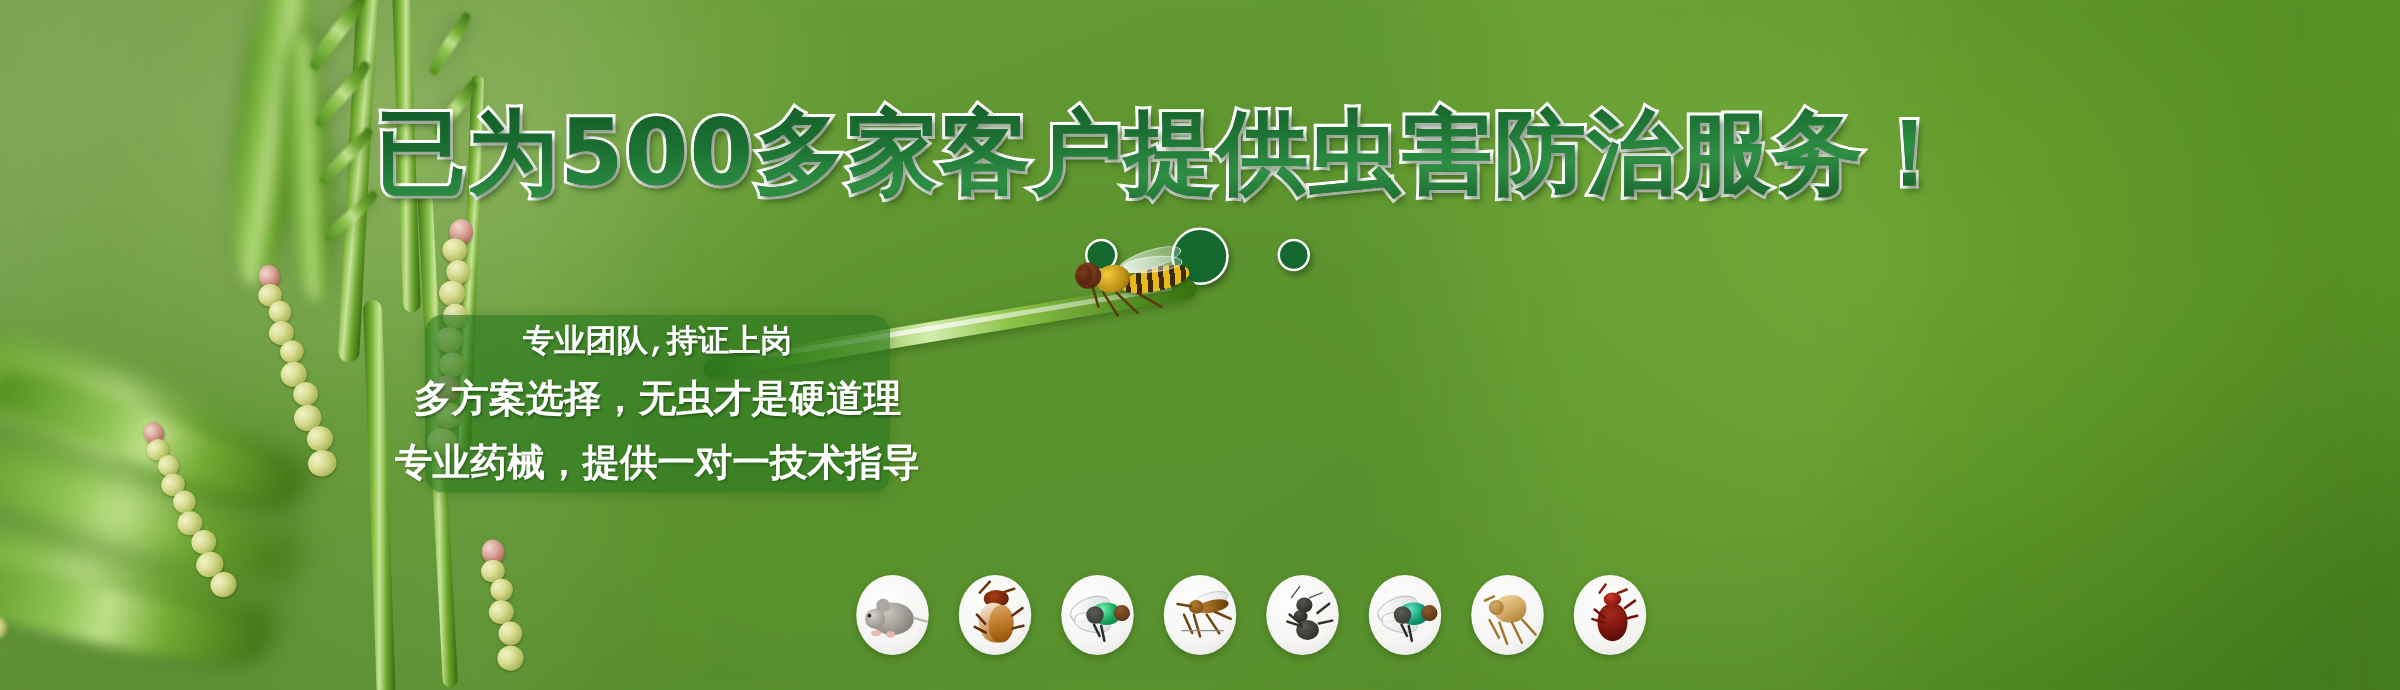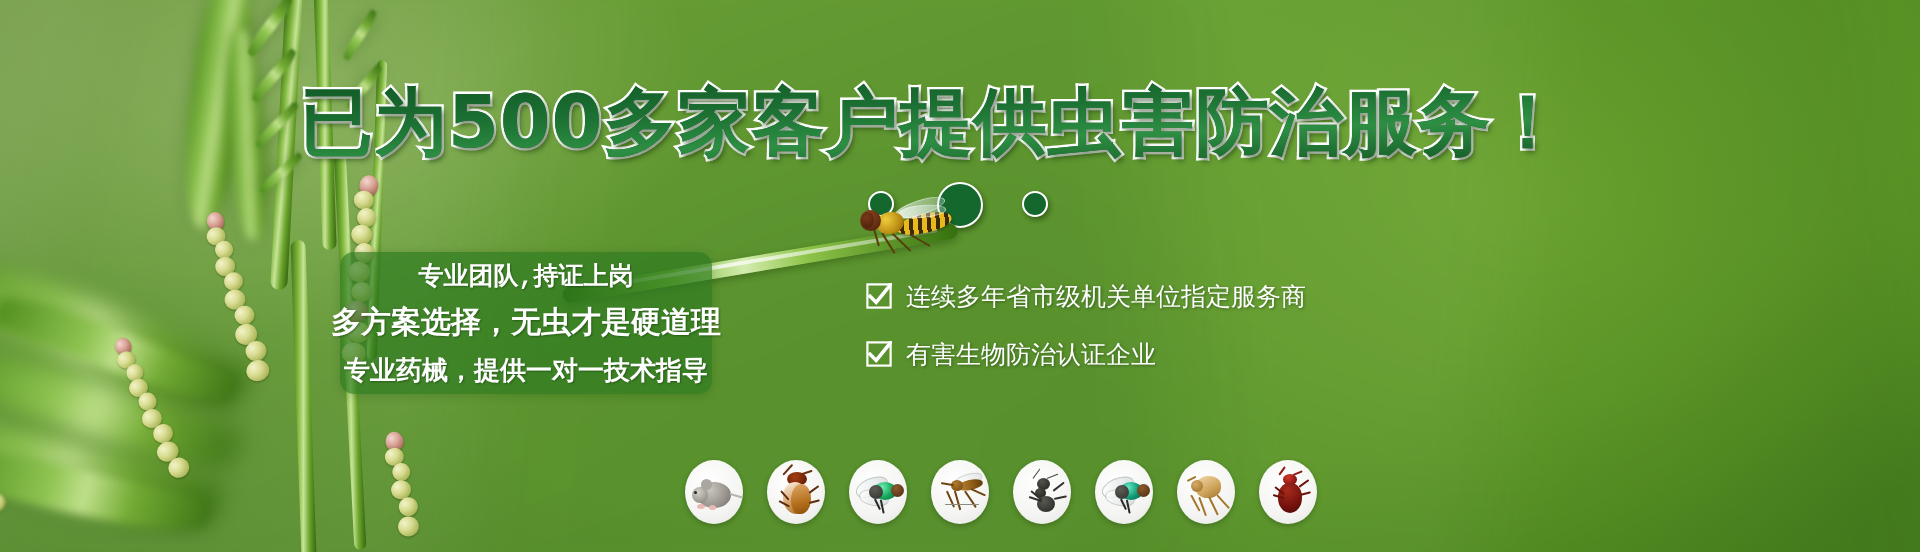--- a/index.html
+++ b/index.html
@@ -117,21 +117,21 @@
     gap:10px;
   }
   .panel-line {
     color:#ffffff; font-weight:bold;
     font-family:Liberation Mono, monospace;
     white-space:nowrap;
     text-shadow:1px 1px 2px rgba(10,36,4,.4);
   }
   .panel-line.l1 { font-size:25px; }
   .panel-line.l2 { font-size:30px; }
-  .panel-line.l3 { font-size:26px; }
+  .panel-line.l3 { font-size:30px; }
 
   
   .hoverfly { position:absolute; left:852px; top:198px; width:110px; height:58px; }
   .hf-abdomen {
     position:absolute; left:44px; top:16px; width:56px; height:19px;
     border-radius:50% 46% 46% 50%;
     transform:rotate(-13deg);
     background:repeating-linear-gradient(98deg,#e8b81c 0 5px,#3a2a08 5px 9px);
     box-shadow:0 1px 3px rgba(20,30,4,.45);
   }
@@ -316,40 +316,20 @@
     <div class="hf-eye"></div>
   </div>
 
   <div class="panel"></div>
   <div class="panel-lines">
     <div class="panel-line l1">专业团队,持证上岗</div>
     <div class="panel-line l2">多方案选择，无虫才是硬道理</div>
     <div class="panel-line l3">专业药械，提供一对一技术指导</div>
   </div>
 
-  <div class="bullets">
-    <div class="bullet-row">
-      <span class="check-box">
-        <svg width="26" height="26" viewBox="0 0 26 26" aria-hidden="true">
-          <rect x="1.4" y="1.4" width="23.2" height="23.2" fill="none" stroke="#ffffff" stroke-width="2.2"></rect>
-          <path d="M4 13.2 L10.2 19.4 L24.6 1.6" fill="none" stroke="#ffffff" stroke-width="3.6" stroke-linecap="square"></path>
-        </svg>
-      </span>
-      <span class="bullet-text">连续多年省市级机关单位指定服务商</span>
-    </div>
-    <div class="bullet-row">
-      <span class="check-box">
-        <svg width="26" height="26" viewBox="0 0 26 26" aria-hidden="true">
-          <rect x="1.4" y="1.4" width="23.2" height="23.2" fill="none" stroke="#ffffff" stroke-width="2.2"></rect>
-          <path d="M4 13.2 L10.2 19.4 L24.6 1.6" fill="none" stroke="#ffffff" stroke-width="3.6" stroke-linecap="square"></path>
-        </svg>
-      </span>
-      <span class="bullet-text">有害生物防治认证企业</span>
-    </div>
-  </div>
 
   <div class="pests">
 
     <div class="pest">
       <div class="pest-art">
         <div class="pb" style="left:12px; top:22px; width:34px; height:26px; background:radial-gradient(circle at 38% 30%,#c9c6c0,#98948d 60%,#6f6b64);"></div>
         <div class="pb" style="left:7px;  top:27px; width:16px; height:16px; background:radial-gradient(circle at 40% 32%,#d3d0ca,#9b978f 70%,#726e67);"></div>
         <div class="pb" style="left:16px; top:19px; width:11px; height:11px; background:#aaa6a0;"></div>
         <div class="pb" style="left:9px;  top:31px; width:3px;  height:3px;  background:#2a2622;"></div>
         <div class="pb" style="left:12px; top:44px; width:8px;  height:5px;  background:#e7b8b4;"></div>

